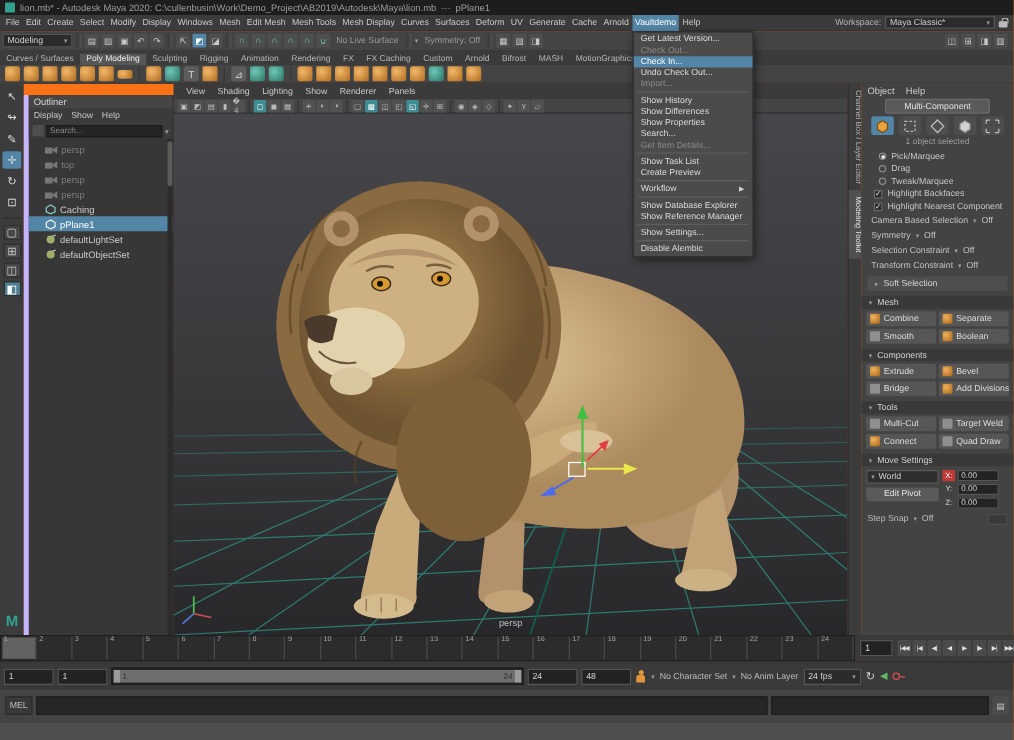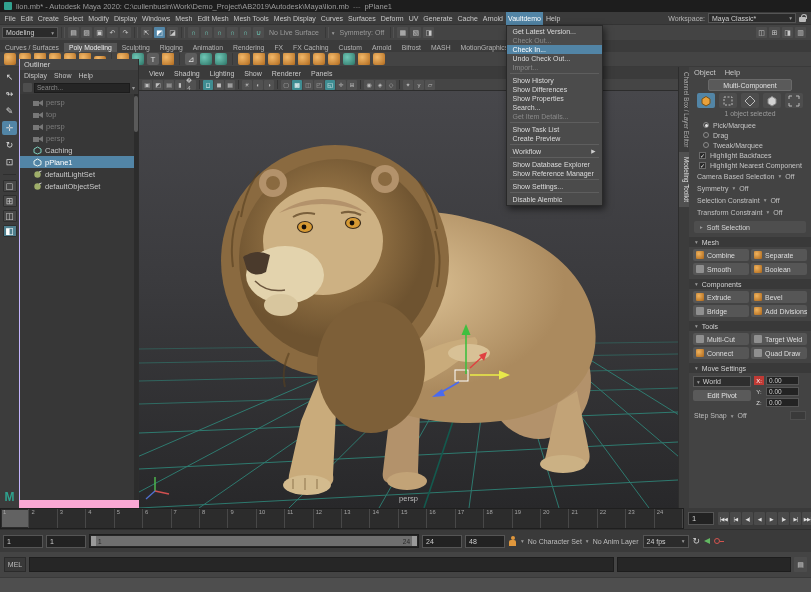--- a/index.html
+++ b/index.html
@@ -1,17 +1,17 @@
 <!DOCTYPE html>
 <html><head>
 <meta charset="utf-8">
 <style>
   html,body{margin:0;padding:0;background:#222;}
   *{box-sizing:border-box;}
-  #app{position:relative;width:811px;height:592px;background:#f9a8d4;font-family:"Liberation Sans",sans-serif;color:#ccc;overflow:hidden;font-size:8px;}
+  #app{position:relative;width:811px;height:592px;background:#f97316;font-family:"Liberation Sans",sans-serif;color:#ccc;overflow:hidden;font-size:8px;}
   .abs{position:absolute;}
 
   
   .titlebar{left:0;top:0;width:811px;height:12px;background:#1d1d1d;display:flex;align-items:center;gap:4px;padding:0 4px;font-size:7.5px;color:#9c9c9c;}
   .maya-badge{width:8px;height:8px;background:#31a28f;border-radius:1px;flex:0 0 auto;}
   .titlebar .dim{color:#6f6f6f;}
 
   
   .menubar{left:0;top:12px;width:811px;height:13px;background:#3b3b3b;display:flex;align-items:center;font-size:7px;color:#c9c9c9;padding-left:2px;border-bottom:1px solid #333;}
   .mitem{padding:0 2.5px;height:13px;display:flex;align-items:center;white-space:nowrap;position:relative;}
@@ -54,21 +54,21 @@
   .shf-sep{width:1px;height:12px;background:#383838;margin:0 2px;}
   .toolbox{left:0;top:67px;width:19px;height:441px;background:#3c3c3c;display:flex;flex-direction:column;align-items:center;padding-top:3px;gap:3px;}
   .tool-btn{width:15px;height:14px;display:flex;align-items:center;justify-content:center;font-size:9px;color:#d8d8d8;border-radius:2px;}
   .tool-btn.active{background:#5285a6;}
   .tb-sep{width:13px;height:1px;background:#2e2e2e;margin:2px 0;}
   .layout-btn{width:14px;height:12px;display:flex;align-items:center;justify-content:center;font-size:9px;color:#c2c2c2;border:1px solid #2e2e2e;background:#474747;border-radius:1px;}
   .layout-btn.active{background:#50808f;color:#fff;}
   .maya-logo{margin-top:auto;margin-bottom:4px;font-size:12px;font-weight:bold;color:#2fa28e;}
 
   
-  .outliner{left:19px;top:59px;width:120px;height:441px;background:#373737;border-left:1px solid #c4b5fd;border-right:1px solid #2d2d2d;}
+  .outliner{left:19px;top:76px;width:120px;height:441px;background:#373737;border-left:4px solid #c4b5fd;border-right:1px solid #2d2d2d;}
   .ol-title{height:11px;background:#454545;font-size:7.5px;color:#d5d5d5;padding:1px 4px;}
   .ol-menus{height:11px;background:#3b3b3b;display:flex;gap:7px;font-size:7px;color:#c5c5c5;align-items:center;padding:0 4px;}
   .ol-search{height:13px;display:flex;align-items:center;gap:2px;padding:1px 3px;background:#3b3b3b;}
   .ol-search-icn{width:9px;height:9px;background:#4e4e4e;border-radius:1px;}
   .ol-input{flex:1;height:10px;background:#252525;border:1px solid #1c1c1c;color:#8a8a8a;font-size:6.5px;display:flex;align-items:center;padding:0 2px;}
   .ol-caret{color:#9a9a9a;font-size:6px;}
   .ol-list{position:absolute;left:0;right:0;top:35px;bottom:0;padding-top:2px;}
   .o-item{height:12px;display:flex;align-items:center;gap:3px;padding-left:13px;font-size:7.5px;color:#c9c9c9;white-space:nowrap;}
   .o-item.dim{color:#7c7c7c;}
   .o-item.selected{background:#5285a6;color:#fff;}

